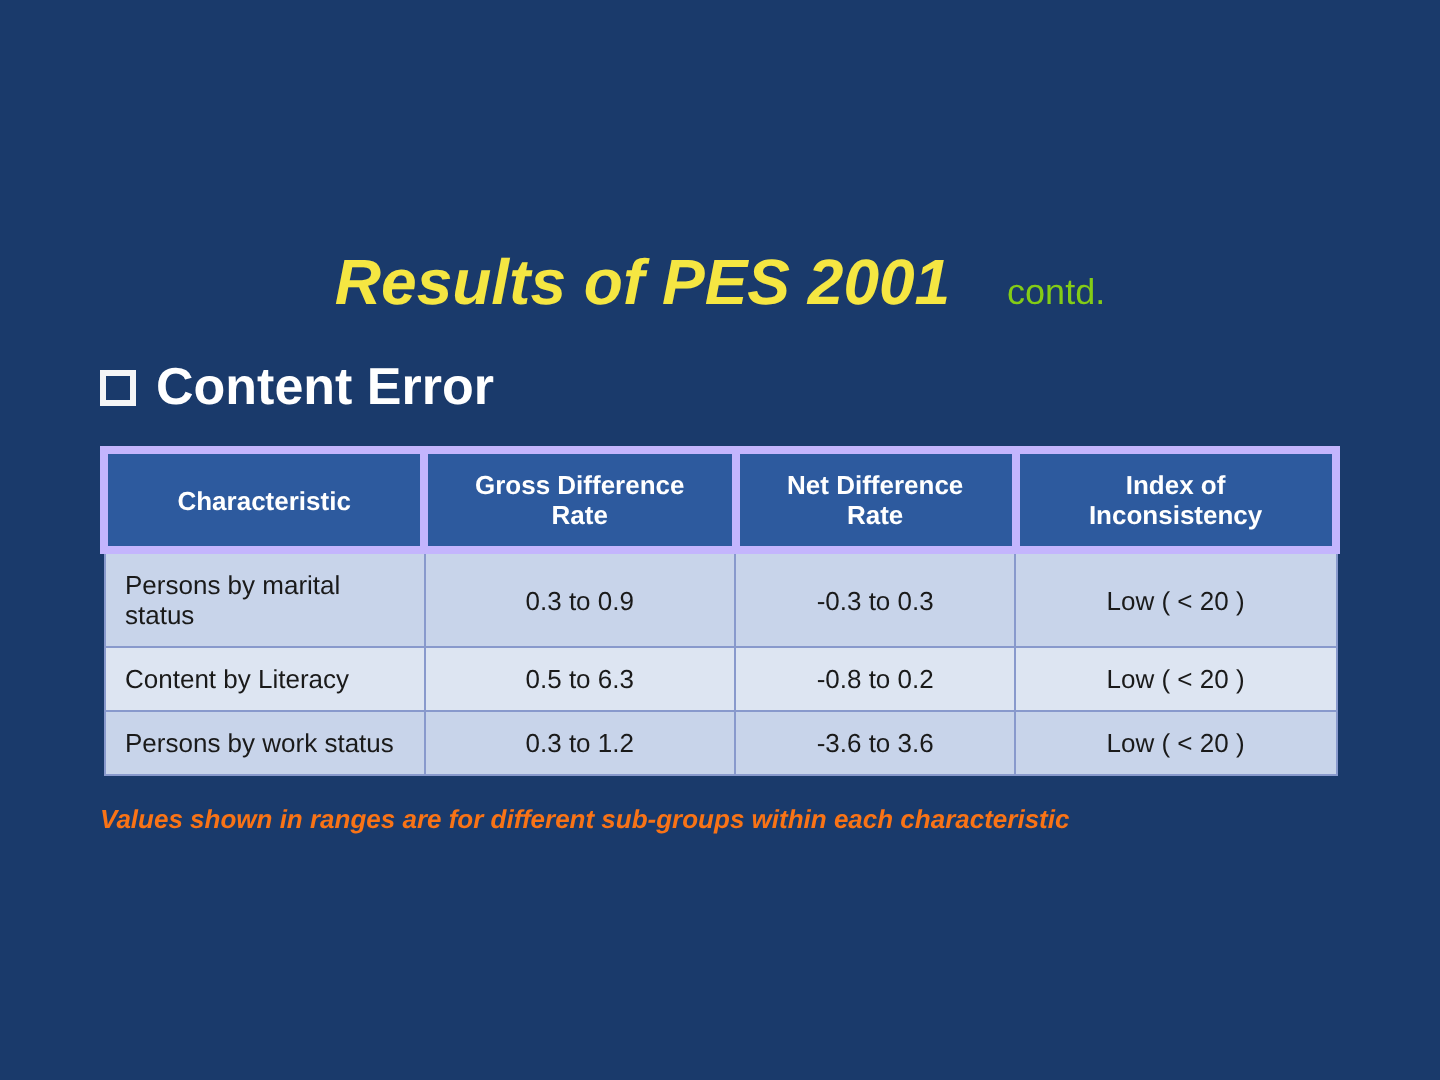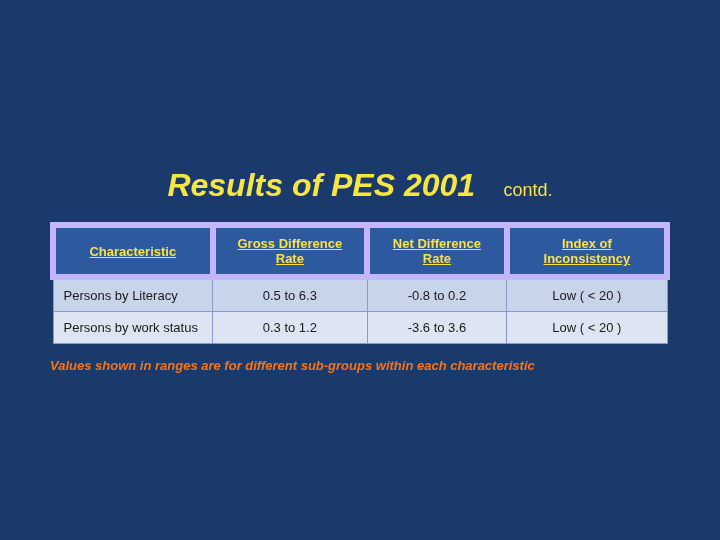--- a/index.html
+++ b/index.html
@@ -29,21 +29,21 @@
     .title-main {
       font-size: 32px;
       font-weight: bold;
       color: #f5e642;
       font-style: italic;
       display: inline;
     }
 
     .title-sub {
       font-size: 18px;
-      color: #fde047;
+      color: #84cc16;
       font-weight: normal;
       font-style: normal;
       display: inline;
       margin-left: 24px;
       text-align: right;
     }
 
     .section-heading {
       display: flex;
       align-items: center;
@@ -66,27 +66,26 @@
     }
 
     .data-table {
       width: 100%;
       border-collapse: collapse;
       margin-bottom: 14px;
     }
 
     .data-table th {
       background: #2d5a9e;
-      color: #fde047;
+      color: #ffffff;
       font-size: 13px;
       font-weight: bold;
       text-align: center;
       padding: 8px 10px;
-      border: 6px solid #c4b5fd;
-      text-decoration: underline;
+      border: 4px solid #c4b5fd;
     }
 
     .data-table th.col-char {
       text-align: center;
       width: 26%;
     }
 
     .data-table td {
       background: #d6dff0;
       color: #1a1a1a;
@@ -123,33 +122,43 @@
   </style>
 </head>
 <body>
 
 <div class="slide">
   <div class="title-row">
     <span class="title-main">Results of PES 2001</span>
     <span class="title-sub">contd.</span>
   </div>
 
+  <div class="section-heading">
+    <div class="bullet-square"></div>
+    <span class="section-label">Content Error</span>
+  </div>
 
   <table class="data-table">
     <thead>
       <tr>
         <th class="col-char">Characteristic</th>
         <th>Gross Difference Rate</th>
         <th>Net Difference Rate</th>
         <th>Index of Inconsistency</th>
       </tr>
     </thead>
     <tbody id="table-body">
+    <tr>
+          <td class="col-char">Persons by marital status</td>
+          <td class="center">0.3 to 0.9</td>
+          <td class="center">-0.3 to 0.3</td>
+          <td class="center">Low ( &lt; 20 )</td>
+        </tr>
         <tr>
-          <td class="col-char">Persons by Literacy</td>
+          <td class="col-char">Content by Literacy</td>
           <td class="center">0.5 to 6.3</td>
           <td class="center">-0.8 to 0.2</td>
           <td class="center">Low ( &lt; 20 )</td>
         </tr>
         <tr>
           <td class="col-char">Persons by work status</td>
           <td class="center">0.3 to 1.2</td>
           <td class="center">-3.6 to 3.6</td>
           <td class="center">Low ( &lt; 20 )</td>
         </tr>

